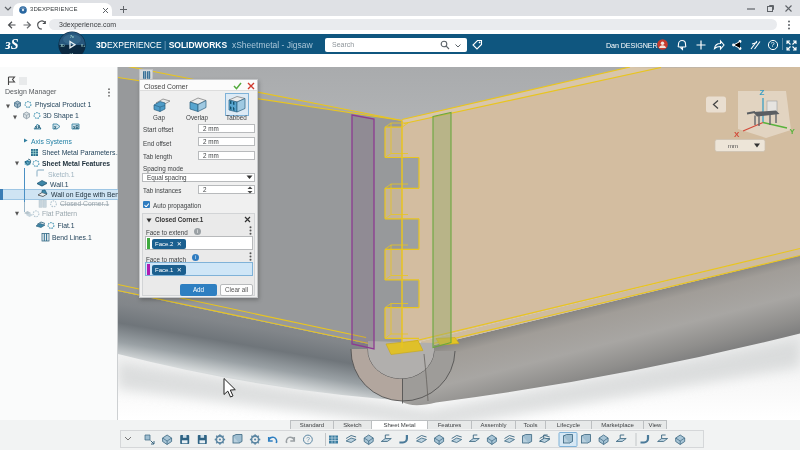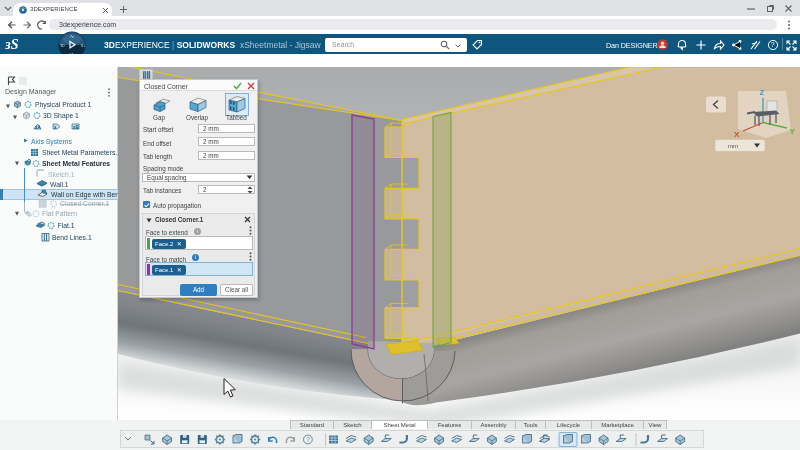--- a/index.html
+++ b/index.html
@@ -69,21 +69,21 @@
  <svg class="abs" style="left:58px;top:-2.5px" width="28" height="28" viewBox="0 0 28 28">
    <circle cx="14" cy="14" r="13.6" fill="#0b2941"></circle>
    <path d="M1 14a13 13 0 0126 0z" fill="#27567c"></path>
    <ellipse cx="14" cy="8.5" rx="9" ry="5" fill="#3d7294" opacity=".6"></ellipse>
    <path d="M12 10.5l5 3.2-5 3.2z" fill="none" stroke="#e8f1f6" stroke-width="1.3"></path>
    <text x="12" y="6.5" font-size="3.5" fill="#cfe">7x</text>
       <text x="2.5" y="16" font-size="3.2" fill="#cfe">3D</text>
       <text x="23" y="16" font-size="3.2" fill="#cfe">V+</text>
       <text x="11.5" y="25" font-size="3.2" fill="#cfe">ΞΛ</text>
  </svg>
- <div class="abs" style="left:104px;top:6.5px;font-size:8.5px;color:#fff"><b>3D</b>EXPERIENCE <span style="color:#7fa9c3">|</span> <b>SOLIDWORKS</b> <span style="color:#a9c6d8">&nbsp;xSheetmetal - Jigsaw</span></div>
+ <div class="abs" style="left:96px;top:6.5px;font-size:8.5px;color:#fff"><b>3D</b>EXPERIENCE <span style="color:#7fa9c3">|</span> <b>SOLIDWORKS</b> <span style="color:#a9c6d8">&nbsp;xSheetmetal - Jigsaw</span></div>
  <div class="abs" style="left:325px;top:4.5px;width:142px;height:13.5px;background:#fff;border-radius:2px;font-size:7px;color:#8d9499;line-height:13px;padding-left:7px">Search</div>
  <svg class="abs" style="left:440px;top:6.5px" width="10" height="10" viewBox="0 0 10 10">
       <circle cx="4" cy="4" r="2.8" fill="none" stroke="#5b6268" stroke-width="1.1"></circle>
       <path d="M6.2 6.2L9 9" stroke="#5b6268" stroke-width="1.1"></path>
     </svg>
  <svg class="abs" style="left:454px;top:9px" width="8" height="6" viewBox="0 0 8 6">
       <path d="M1.5 1.5l2.5 2.5 2.5-2.5" stroke="#5b6268" stroke-width="1" fill="none"></path>
     </svg>
  <svg class="abs" style="left:471px;top:5.5px" width="12" height="12" viewBox="0 0 12 12">
       <path d="M6.5 1.5h4v4L6 10 2 6z" fill="none" stroke="#fff" stroke-width="1.1"></path>

